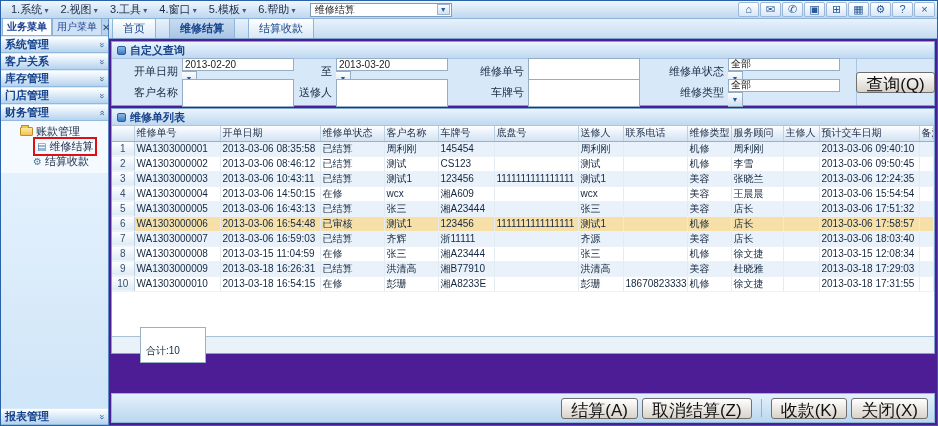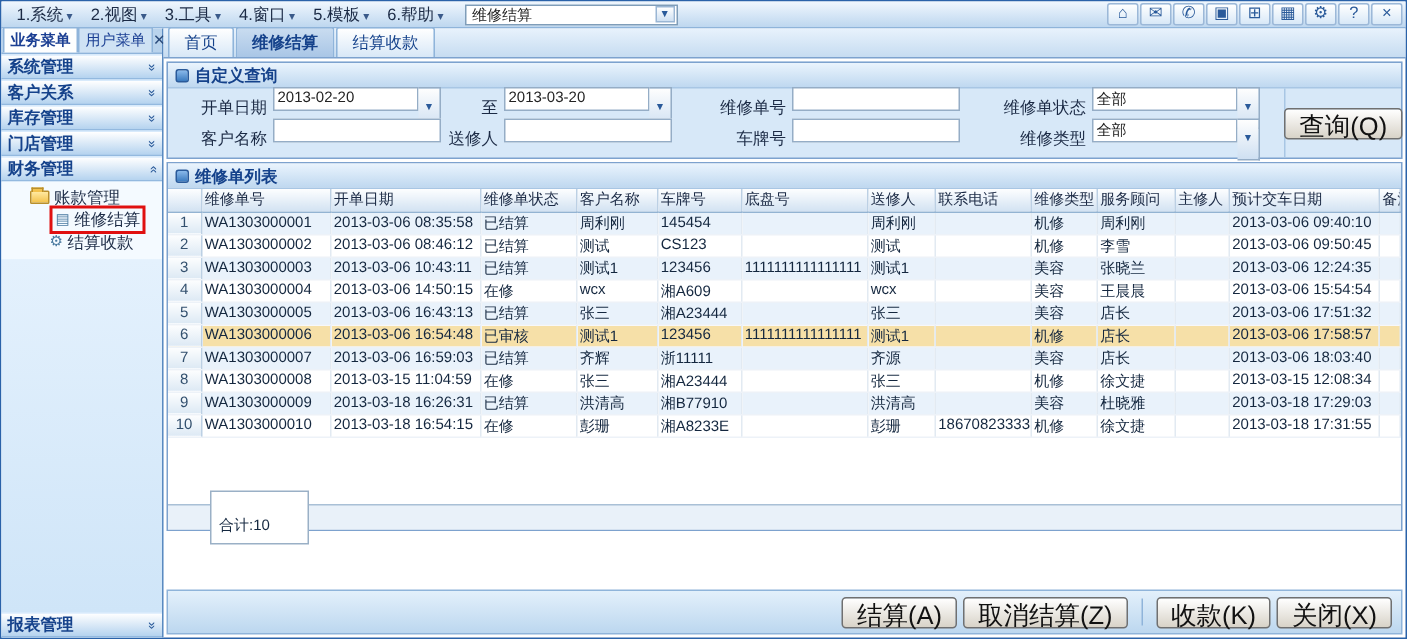--- a/index.html
+++ b/index.html
@@ -3,21 +3,21 @@
 <meta charset="utf-8">
 <style>
   * { box-sizing: border-box; }
   html,body { margin:0; padding:0; }
   body {
     width:938px; height:426px; overflow:hidden;
     font-family:"Liberation Sans","DejaVu Sans",sans-serif;
     font-size:11px; background:#cfe3f6; cursor:default;
     -webkit-user-select:none; user-select:none;
   }
-  #window { position:absolute; inset:0; border:1px solid #2a62a9; background:#ffffff; display:flex; flex-direction:column; }
+  #window { position:absolute; inset:0; border:1px solid #2a62a9; background:#4c1d95; display:flex; flex-direction:column; }
 
   
   .menubar { height:18px; flex:0 0 18px; display:flex; align-items:center;
     background:linear-gradient(#f0f7fe,#bed7ef); border-bottom:1px solid #8fb4da; padding:0 2px 0 4px; }
   .menu-list { display:flex; align-items:center; }
   .menu-item { padding:1px 6px; color:#1b2a45; white-space:nowrap; }
   .menu-item::after { content:" ▾"; font-size:8px; color:#3a5a8a; }
   .module-box { margin-left:8px; width:142px; height:14px; background:#fff; border:1px solid #7f9db9;
     display:flex; align-items:center; justify-content:space-between; padding:0 1px 0 4px; font-size:10px; color:#222; }
   .module-box .dd { width:13px; height:11px; font-size:7px; display:flex; align-items:center; justify-content:center;
@@ -45,39 +45,39 @@
   .tree-row { height:15px; display:flex; align-items:center; gap:3px; font-size:11px; color:#1b2a45; padding-left:2px; white-space:nowrap; }
   .tree-row.child { margin-left:13px; }
   .folder-icon { width:13px; height:9px; flex:0 0 13px; background:linear-gradient(#ffe9a0,#f3c24c); border:1px solid #b98f2c; border-radius:1px; position:relative; }
   .folder-icon::before { content:""; position:absolute; top:-3px; left:0; width:6px; height:2px; background:#f3c24c; border:1px solid #b98f2c; border-bottom:none; }
   .leaf-icon { font-size:10px; line-height:1; color:#4a7aa0; }
   .selected-red { border:2px solid #e01010; padding:0 2px; }
   .side-fill { flex:1; background:linear-gradient(#e4f1fd,#cfe5f8); }
 
   
   .main { flex:1; display:flex; flex-direction:column; min-width:0; }
-  .main-tabs { height:20px; flex:0 0 20px; display:flex; align-items:flex-end; gap:1px; padding-left:3px;
+  .main-tabs { height:20px; flex:0 0 20px; display:flex; align-items:flex-end; gap:13px; padding-left:3px;
     background:linear-gradient(#e8f2fc,#c6dcf1); border-bottom:1px solid #7da2ce; }
   .main-tab { padding:2px 10px; font-size:11px; color:#15428b; border:1px solid #8fb4da; border-bottom:none;
     border-radius:2px 2px 0 0; background:linear-gradient(#ffffff,#d8e8f7); white-space:nowrap; }
   .main-tab.active { background:linear-gradient(#c9dcf0,#a9c6e6); font-weight:bold; }
 
   .content { flex:1; display:flex; flex-direction:column; padding:2px; gap:2px; min-height:0; position:relative; }
 
   .panel { border:1px solid #7da2ce; background:#d7e8f8; }
   .panel-header { height:17px; display:flex; align-items:center; gap:4px; padding:0 5px;
     background:linear-gradient(#eaf4fd,#bfd8f0); border-bottom:1px solid #a8c6e4; color:#15428b; font-weight:bold; font-size:11px; }
   .panel-icon { width:9px; height:9px; flex:0 0 9px; background:linear-gradient(#8ab9ea,#3a7abf); border:1px solid #2a5a9a; border-radius:2px; }
 
   .query-body { display:flex; }
   .query-fields { flex:1; padding:4px 2px 4px 4px; display:flex; flex-direction:column; gap:4px; }
   .qrow { display:flex; align-items:center; height:17px; }
   .qlabel { text-align:right; padding-right:4px; color:#1b2a45; font-size:11px; white-space:nowrap; overflow:hidden; }
   .lw1 { width:66px; } .lw2 { width:42px; } .lw3 { width:80px; } .lw4 { width:88px; }
-  .fieldwrap { display:flex; width:112px; height:28px; }
+  .fieldwrap { display:flex; width:112px; height:28px;flex-direction:column; }
   .tfield { flex:1; min-width:0; height:16px; border:1px solid #95adc6; background:#fff; font-size:10px;
     padding:0 2px; font-family:"Liberation Sans","DejaVu Sans",sans-serif; color:#222; }
   .dd-btn { width:15px; flex:0 0 15px; font-size:7px; display:flex; align-items:center; justify-content:center;
     background:linear-gradient(#fefefe,#cfe0f2); border:1px solid #95adc6; border-left:none; color:#2a5a9a; }
   .query-btn-cell { width:78px; flex:0 0 78px; border-left:1px solid #a8c6e4; display:flex; align-items:center; justify-content:center; }
   .btn { height:21px; padding:0 9px; border:1px solid #707070; border-radius:3px;
     background:linear-gradient(#ffffff,#d8d3c8); font-size:17px; color:#111;
     font-family:"Liberation Sans","DejaVu Sans",sans-serif; white-space:nowrap; }
 
   .grid-panel { flex:1; display:flex; flex-direction:column; background:#fff; min-height:0; }

